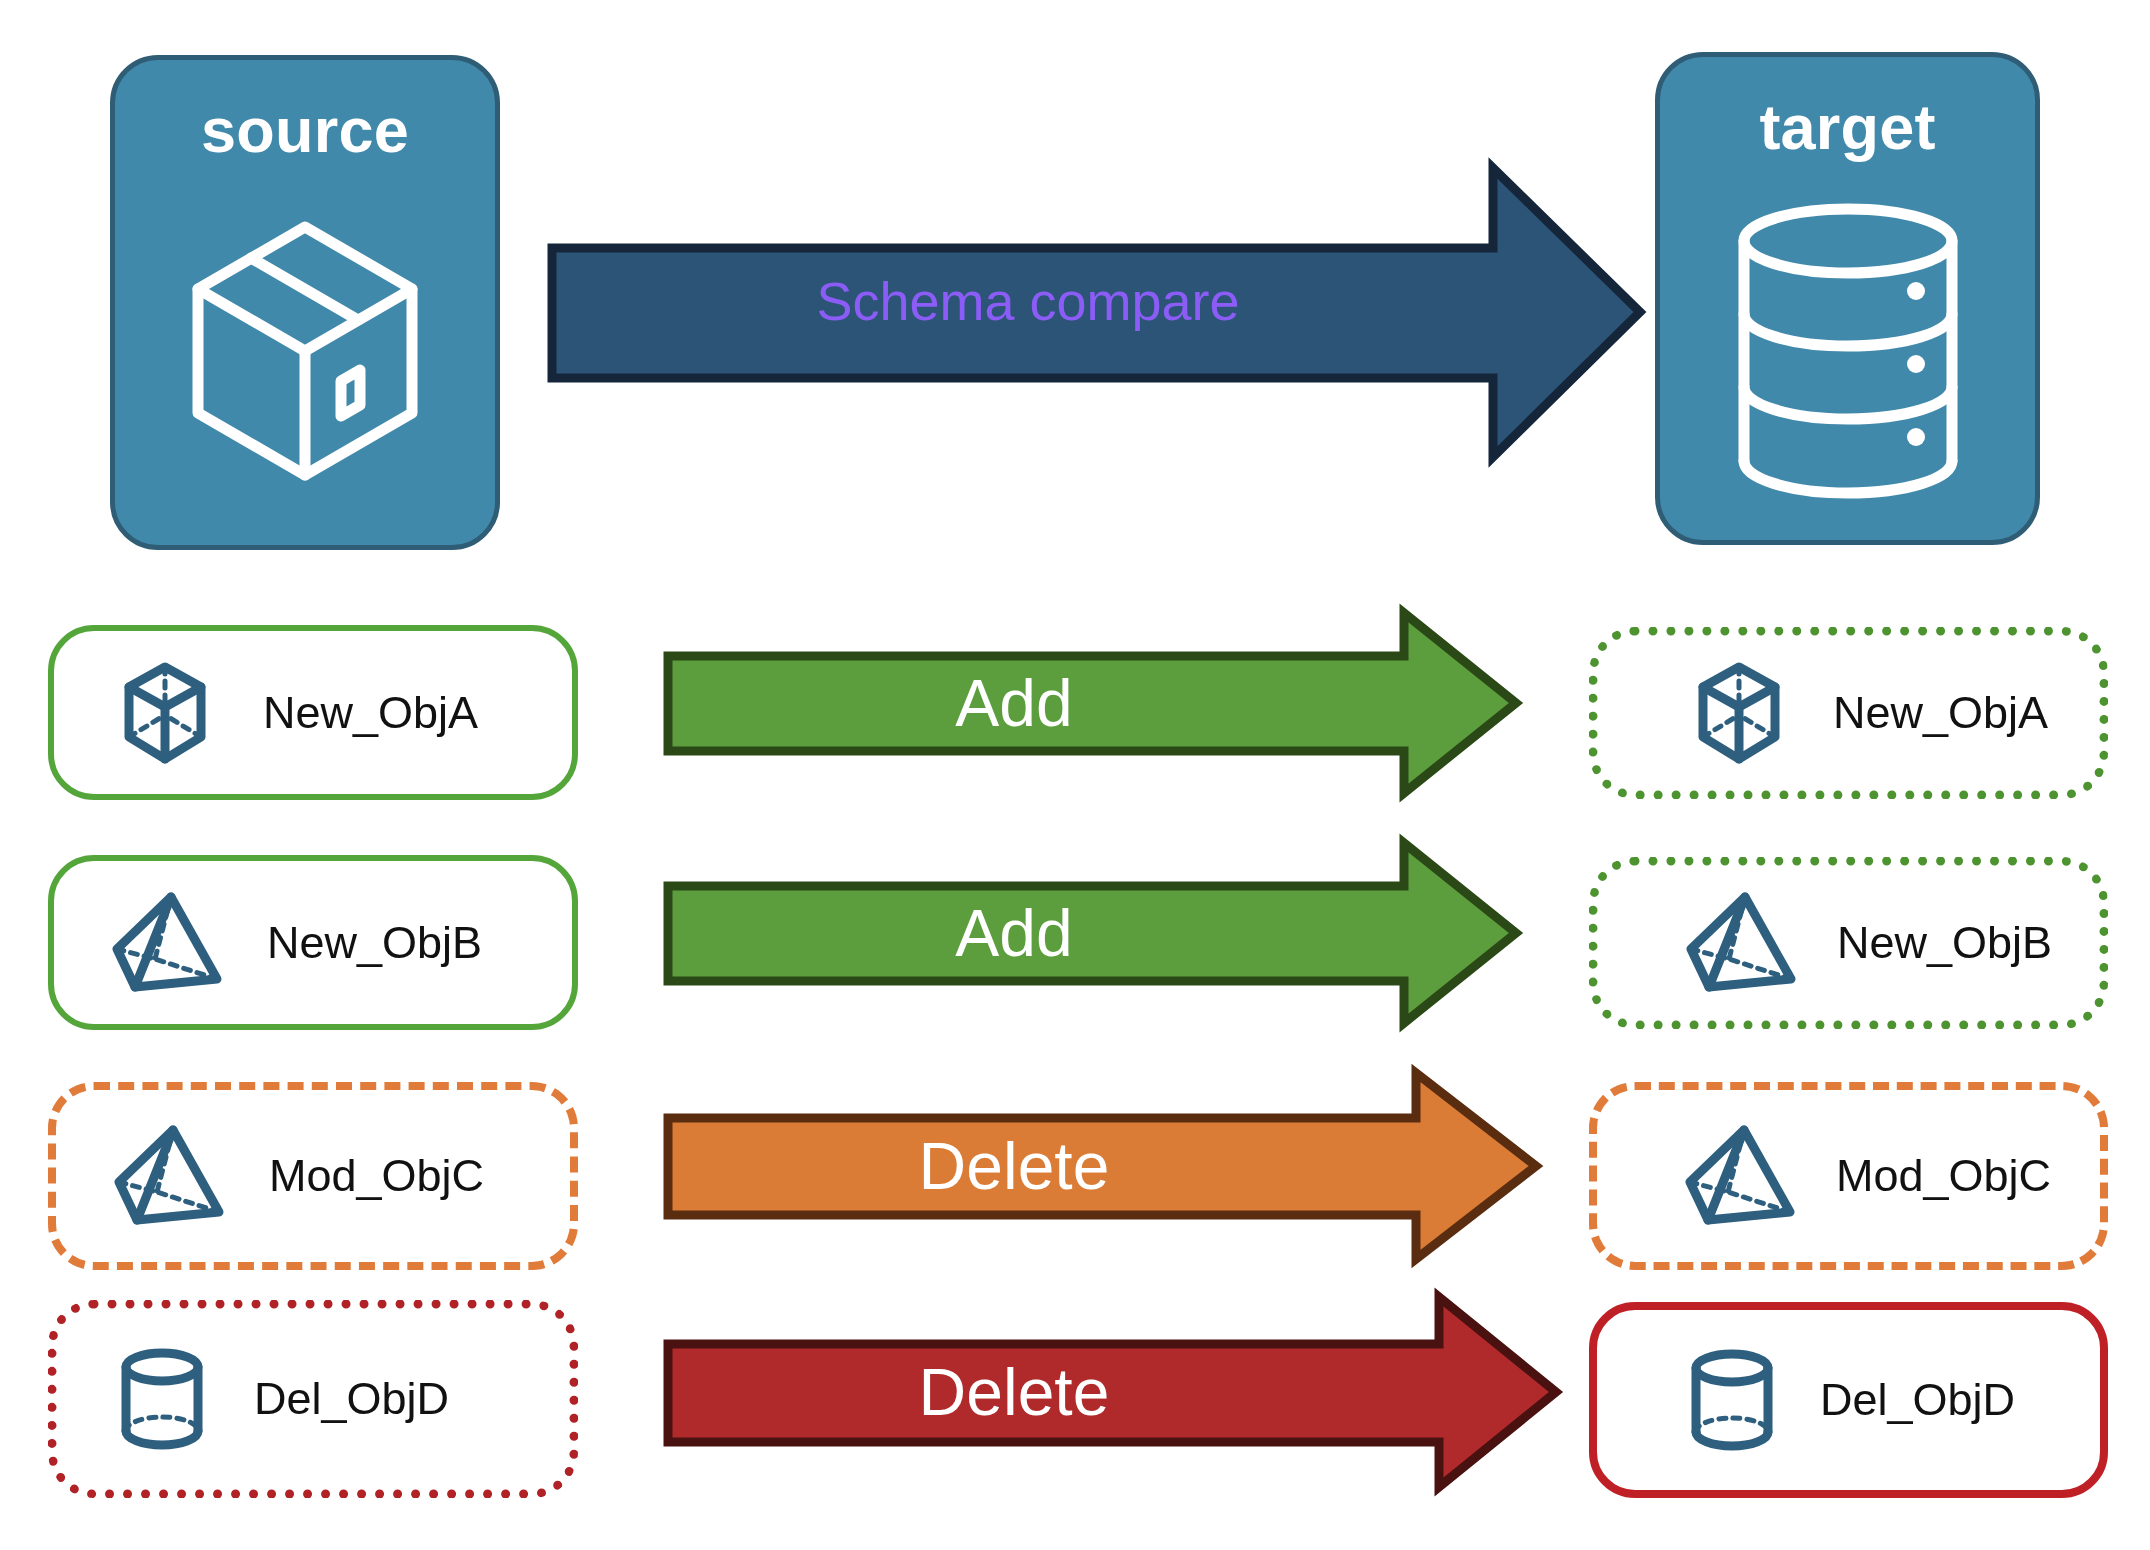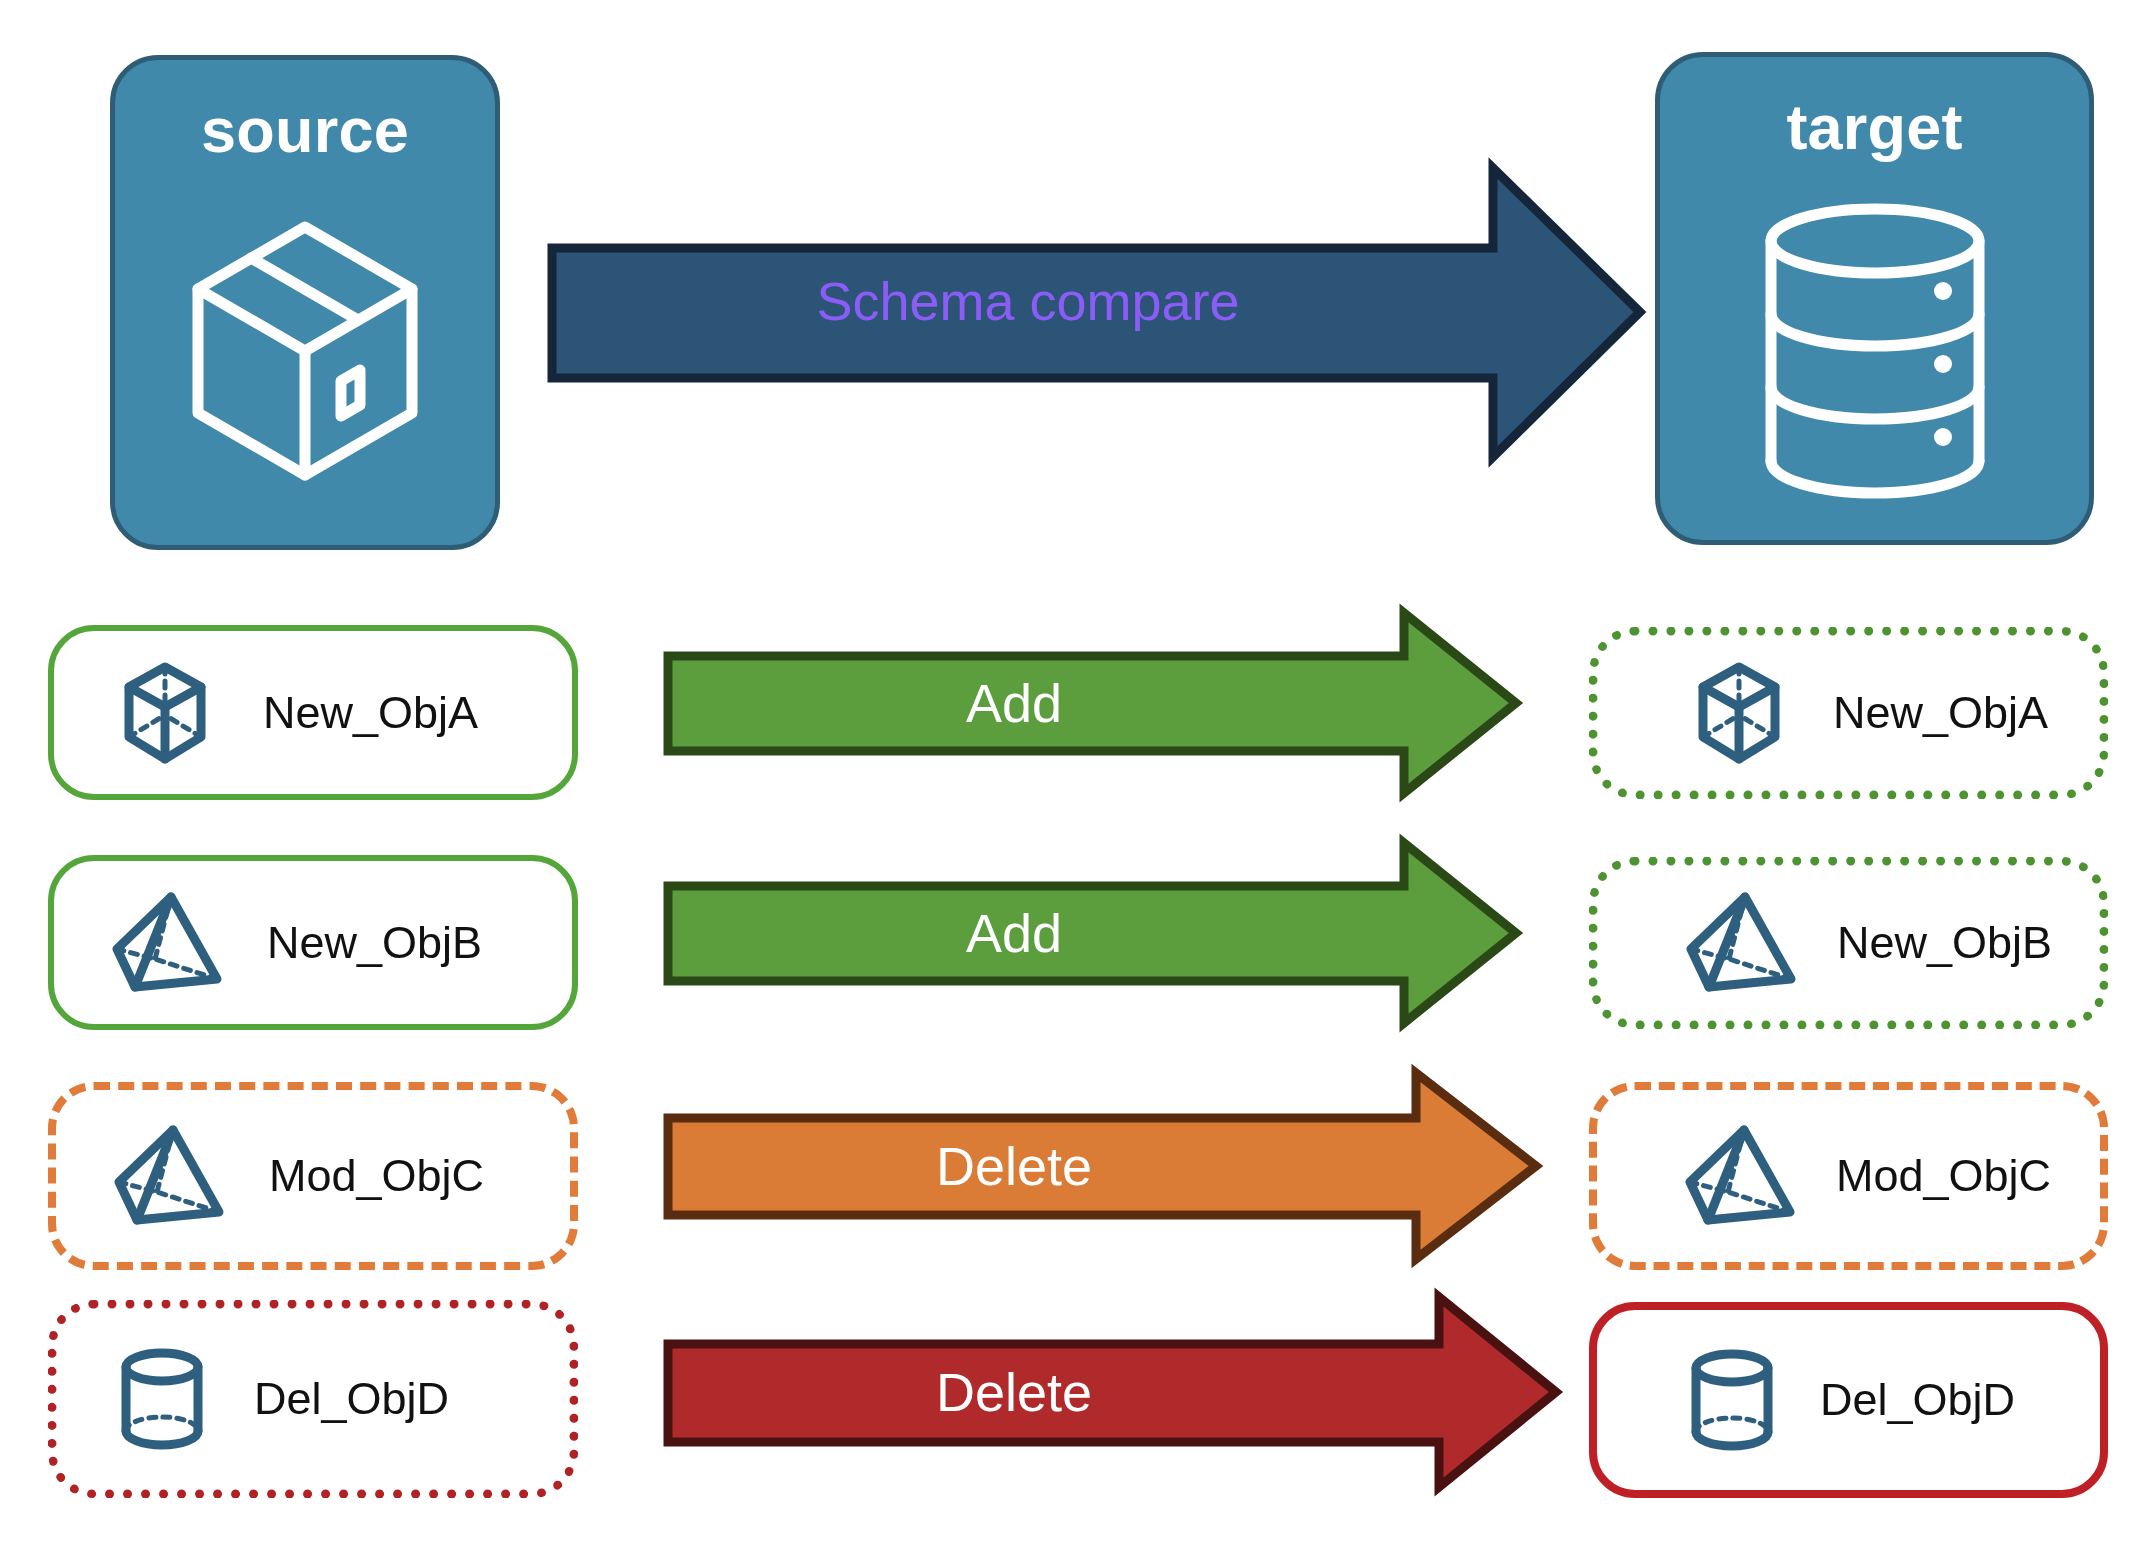--- a/index.html
+++ b/index.html
@@ -9,21 +9,21 @@
   .stage{position:absolute;left:0;top:0;width:2150px;height:1550px;background:#fff;padding-left:8px;}
 
   
   .endpoint{position:absolute;border-radius:48px;background:#4189ab;
             border:5px solid #2f5d75;box-sizing:border-box;}
   .endpoint .ep-title{position:absolute;left:0;right:0;top:34px;text-align:center;
             color:#ffffff;font-size:63px;font-weight:bold;letter-spacing:.2px;}
   .endpoint .ep-icon{position:absolute;left:0;right:0;top:125px;bottom:20px;
             display:flex;align-items:center;justify-content:center;}
   #source-card{left:110px;top:55px;width:390px;height:495px;}
-  #target-card{left:1655px;top:52px;width:439px;height:493px;}
+  #target-card{left:1655px;top:52px;width:385px;height:493px;}
 
   
   #schema-arrow{position:absolute;left:548px;top:160px;width:1100px;height:305px;}
   #schema-arrow .arrow-label{position:absolute;left:60px;top:110px;width:840px;
             text-align:center;color:#8b5cf6;font-size:54px;}
 
   
   .obj-card{position:absolute;box-sizing:border-box;background:#ffffff;
             border-radius:46px;display:flex;align-items:center;}
   .obj-card .obj-icon{flex:0 0 auto;display:flex;align-items:center;justify-content:center;}
@@ -52,21 +52,21 @@
 
   .obj-card.col-left  .obj-icon {margin-left:55px;}
   .obj-card.col-left  .obj-label{margin-left:42px;}
   .obj-card.col-right .obj-icon {margin-left:85px;}
   .obj-card.col-right .obj-label{margin-left:38px;}
 
   
   .action-arrow{position:absolute;}
   .action-arrow .act-label{position:absolute;left:0;top:0;width:100%;height:100%;
             display:flex;align-items:center;justify-content:center;
-            color:#ffffff;font-size:54px;pointer-events:none;text-align:right;}
+            color:#ffffff;font-size:66px;pointer-events:none;text-align:right;}
   #arrow-add1   {left:664px;top:608px;width:860px;height:190px;}
   #arrow-add1 .act-label{left:-80px;}
   #arrow-add2   {left:664px;top:838px;width:860px;height:190px;}
   #arrow-add2 .act-label{left:-80px;}
   #arrow-update {left:664px;top:1068px;width:880px;height:196px;}
   #arrow-update .act-label{left:-90px;}
   #arrow-delete {left:664px;top:1292px;width:900px;height:200px;}
   #arrow-delete .act-label{left:-100px;}
 
   svg{display:block;overflow:visible;}

